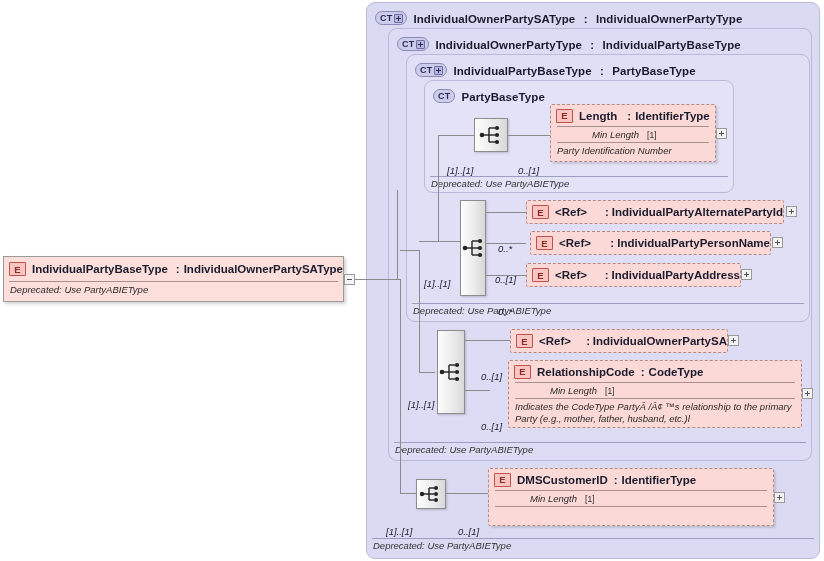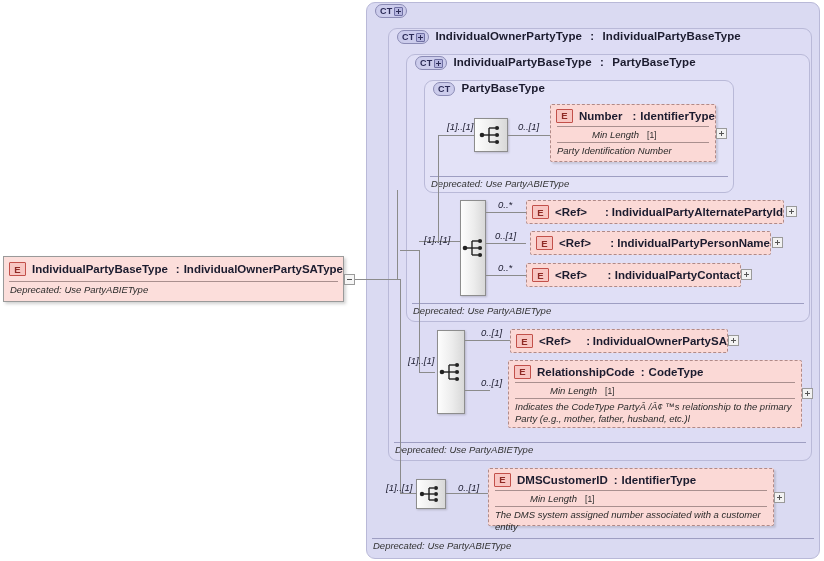--- a/index.html
+++ b/index.html
@@ -24,21 +24,21 @@
   }
   .ct-panel.lvl1 { background: #dadaf2; }
   .ct-panel.lvl2 { background: #dddcf4; }
   .ct-panel.lvl3 { background: #e0dff6; }
   .ct-panel.lvl4 { background: #e3e2f7; }
 
   .ct-head {
     position: absolute;
     left: 0; top: 0;
     height: 21px;
-    display: flex; align-items: flex-start;
+    display: flex; align-items: flex-end;
     padding-left: 5px;
     white-space: nowrap;
   }
   .ct-title {
     font-size: 11.5px;
     color: #1b1b2e;
     font-weight: bold;
     letter-spacing: .1px;
   }
 
@@ -177,39 +177,45 @@
   
   .ln-h { position: absolute; height: 1px; background: #8b8b8b; }
   .ln-v { position: absolute; width: 1px; background: #8b8b8b; }
 
   .card {
     position: absolute;
     font-size: 9.5px;
     font-style: italic;
     color: #1b1b2e;
     white-space: nowrap;
+    margin-top: 44px;
   }
 </style>
 </head>
 <body>
 
 <div id="root">
 
   <div class="ct-panel lvl1" style="left:366px; top:2px; width:454px; height:557px;"></div>
 
   <div class="ct-panel lvl2" style="left:388px; top:28px; width:424px; height:433px;"></div>
 
   <div class="ct-panel lvl3" style="left:406px; top:54px; width:404px; height:268px;"></div>
 
   <div class="ct-panel lvl4" style="left:424px; top:80px; width:310px; height:113px;"></div>
 
   <div class="ct-head" style="left:370px; top:4px;">
     <span class="ct-badge">
       <span class="ct-txt">CT</span>
       <span class="ct-plus"></span>
+    </span>
+    <span class="ct-title">
+      <span>IndividualOwnerPartySAType</span>
+      <span style="padding:0 5px">:</span>
+      <span>IndividualOwnerPartyType</span>
     </span>
   </div>
 
   <div class="ct-head" style="left:392px; top:30px;">
     <span class="ct-badge">
       <span class="ct-txt">CT</span>
       <span class="ct-plus"></span>
     </span>
     <span class="ct-title">
       <span>IndividualOwnerPartyType</span>
@@ -356,21 +362,21 @@
       <circle cx="19" cy="20" r="2" fill="#222"></circle>
     </svg>
   </div>
   <div class="card" style="left:386px; top:482px;">[1]..[1]</div>
   <div class="ln-h" style="left:446px; top:493px; width:42px;"></div>
   <div class="card" style="left:458px; top:482px;">0..[1]</div>
 
   <div class="elem shadowed" style="left:550px; top:104px; width:166px; height:58px;">
     <div class="elem-head">
       <span class="e-badge">E</span>
-      <span class="e-name">Number</span>
+      <span class="e-name">Length</span>
       <span class="e-gap" style="width:10px"></span>
       <span class="e-type">:</span>
       <span class="e-gap" style="width:4px"></span>
       <span class="e-type">IdentifierType</span>
     </div>
     <div class="elem-rule"></div>
     <div class="elem-facet">
       <span>Min Length</span><span class="fv">[1]</span>
     </div>
     <div class="elem-rule"></div>
@@ -402,21 +408,21 @@
   </div>
   <div class="plus-tab" style="left:772px; top:237px;"></div>
 
   <div class="elem" style="left:526px; top:263px; width:215px; height:24px;">
     <div class="elem-head" style="height:22px;">
       <span class="e-badge">E</span>
       <span class="e-name">&lt;Ref&gt;</span>
       <span class="e-gap" style="width:24px"></span>
       <span class="e-type">:</span>
       <span class="e-gap" style="width:4px"></span>
-      <span class="e-type">IndividualPartyContact</span>
+      <span class="e-type">IndividualPartyAddress</span>
     </div>
   </div>
   <div class="plus-tab" style="left:741px; top:269px;"></div>
 
   <div class="elem" style="left:510px; top:329px; width:218px; height:24px;">
     <div class="elem-head" style="height:22px;">
       <span class="e-badge">E</span>
       <span class="e-name">&lt;Ref&gt;</span>
       <span class="e-gap" style="width:22px"></span>
       <span class="e-type">:</span>
@@ -451,17 +457,16 @@
       <span class="e-gap" style="width:6px"></span>
       <span class="e-type">:</span>
       <span class="e-gap" style="width:4px"></span>
       <span class="e-type">IdentifierType</span>
     </div>
     <div class="elem-rule"></div>
     <div class="elem-facet">
       <span>Min Length</span><span class="fv">[1]</span>
     </div>
     <div class="elem-rule"></div>
-    <div class="elem-doc">The DMS system assigned number associated with a customer entity</div>
   </div>
   <div class="plus-tab" style="left:774px; top:492px;"></div>
 
 </div>
 
 </body></html>

